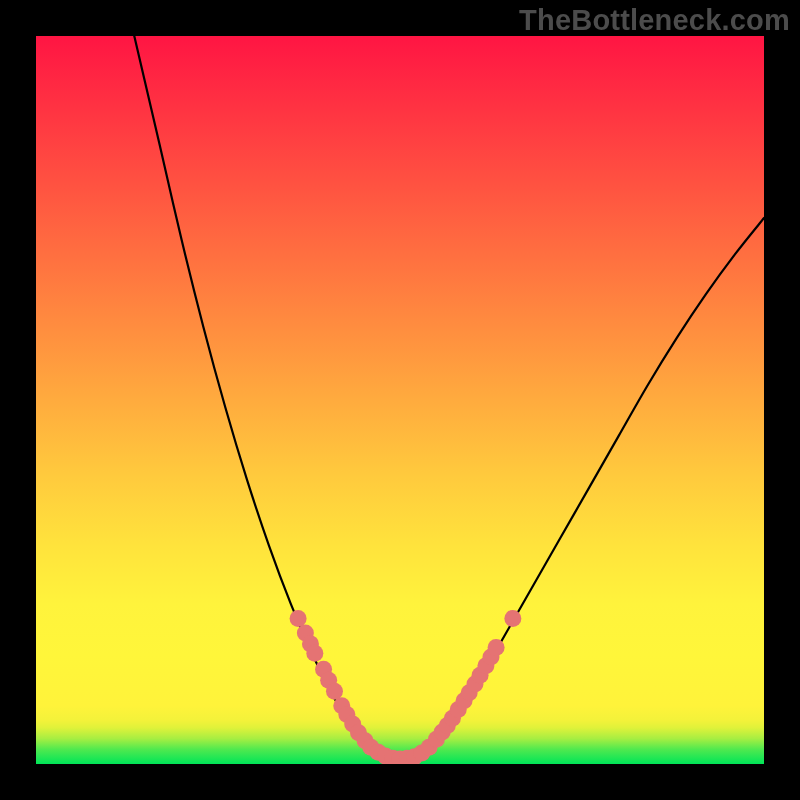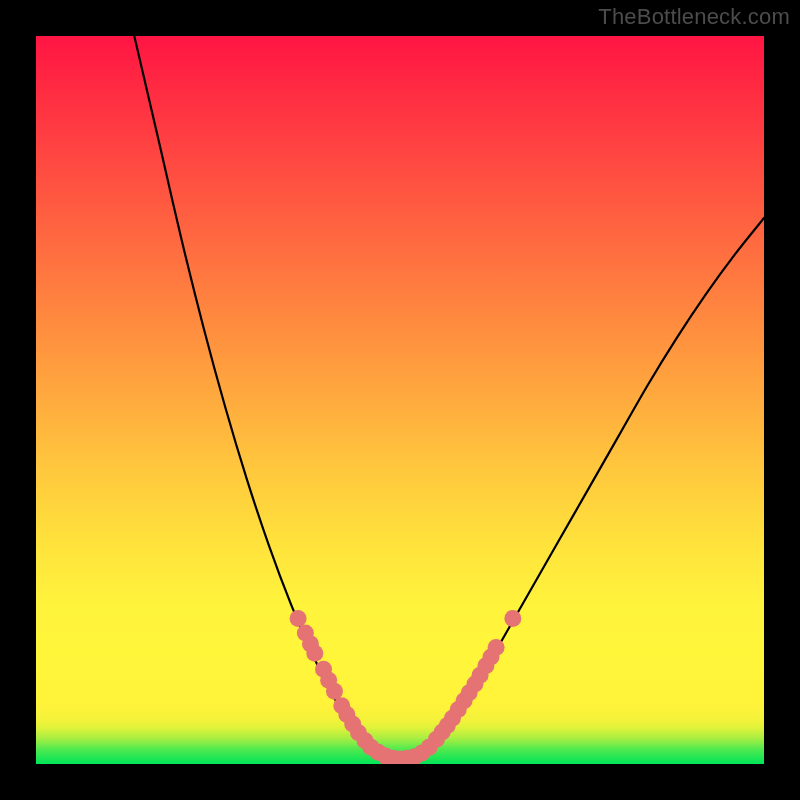--- a/index.html
+++ b/index.html
@@ -15,22 +15,22 @@
     position: relative;
     width: 800px;
     height: 800px;
     background: #000;
   }
   .watermark {
     position: absolute;
     top: 4px;
     right: 10px;
     color: #4c4c4c;
-    font-size: 22px;
-    font-weight: 400;
+    font-size: 29px;
+    font-weight: 700;
     letter-spacing: 0.2px;
     z-index: 10;
   }
   .plot {
     position: absolute;
     left: 36px;
     top: 36px;
     width: 728px;
     height: 728px;
     background: linear-gradient(to top,

